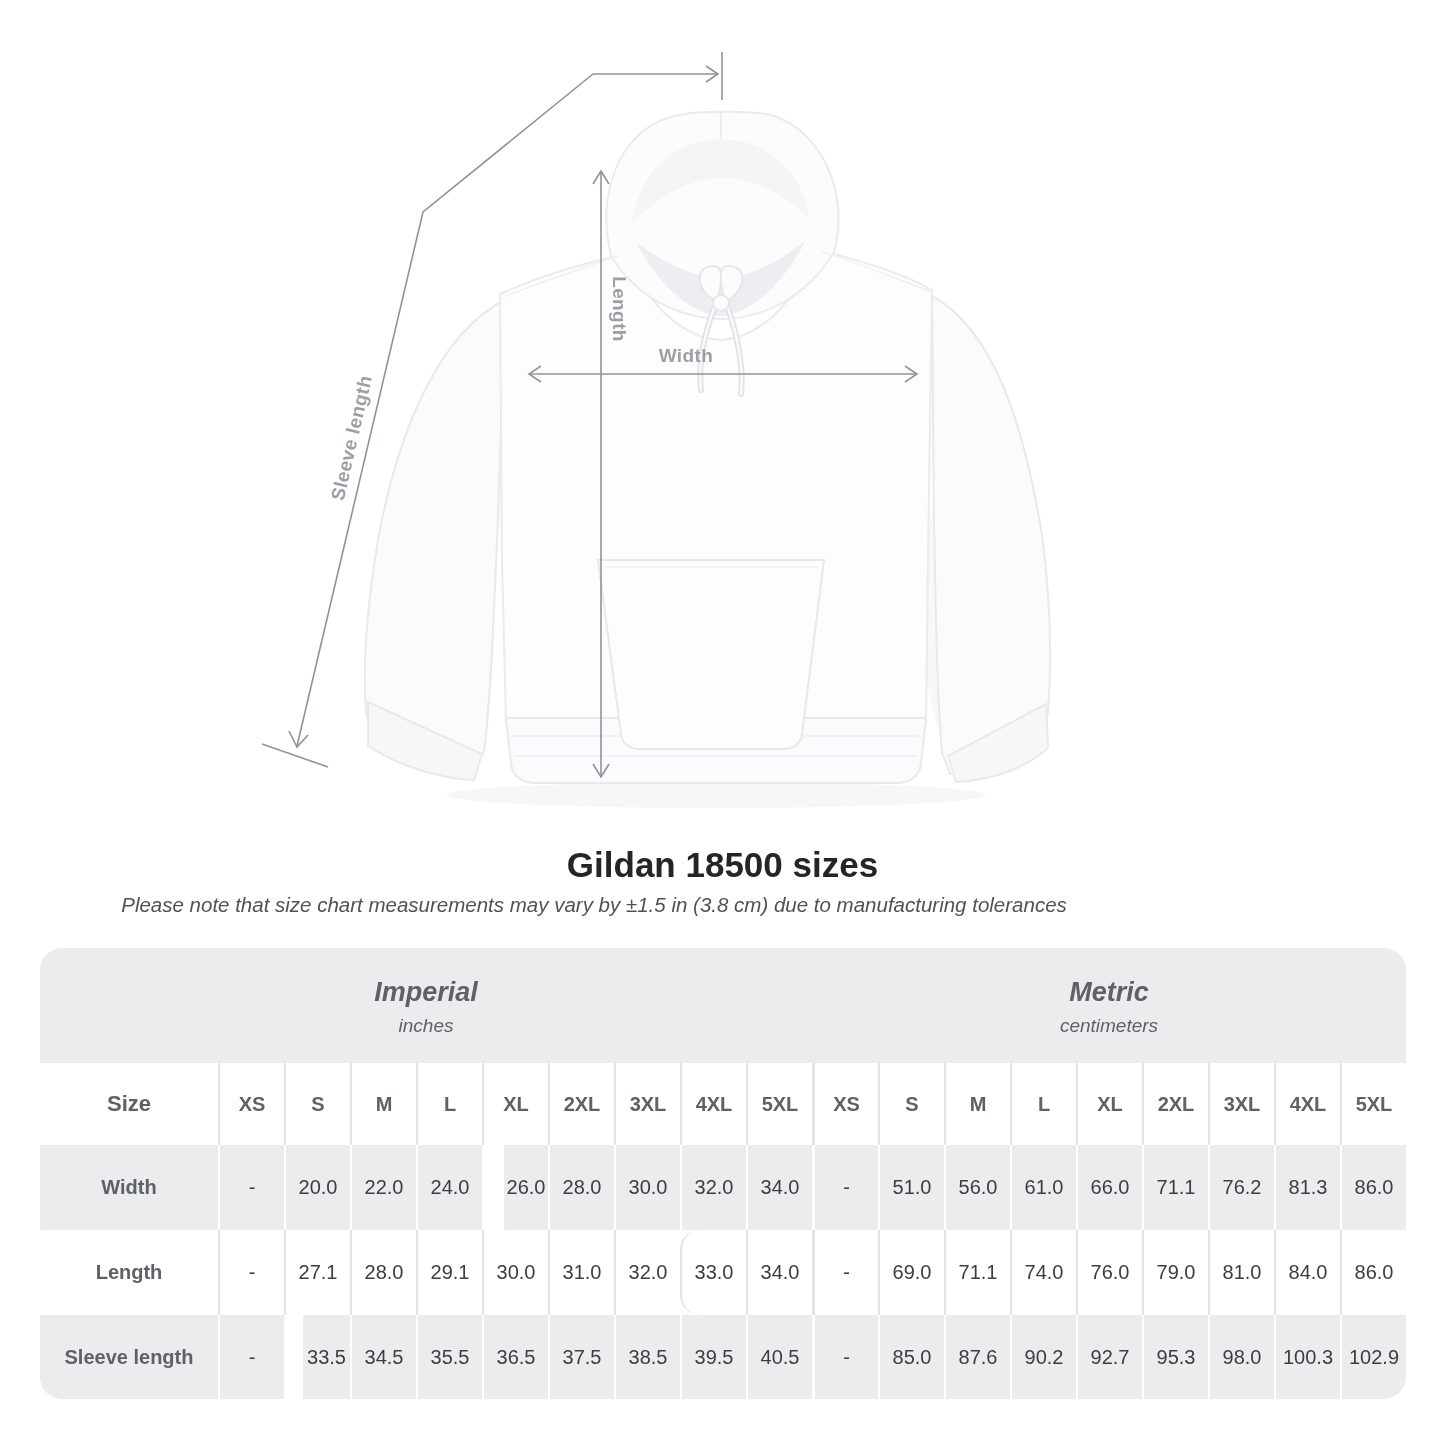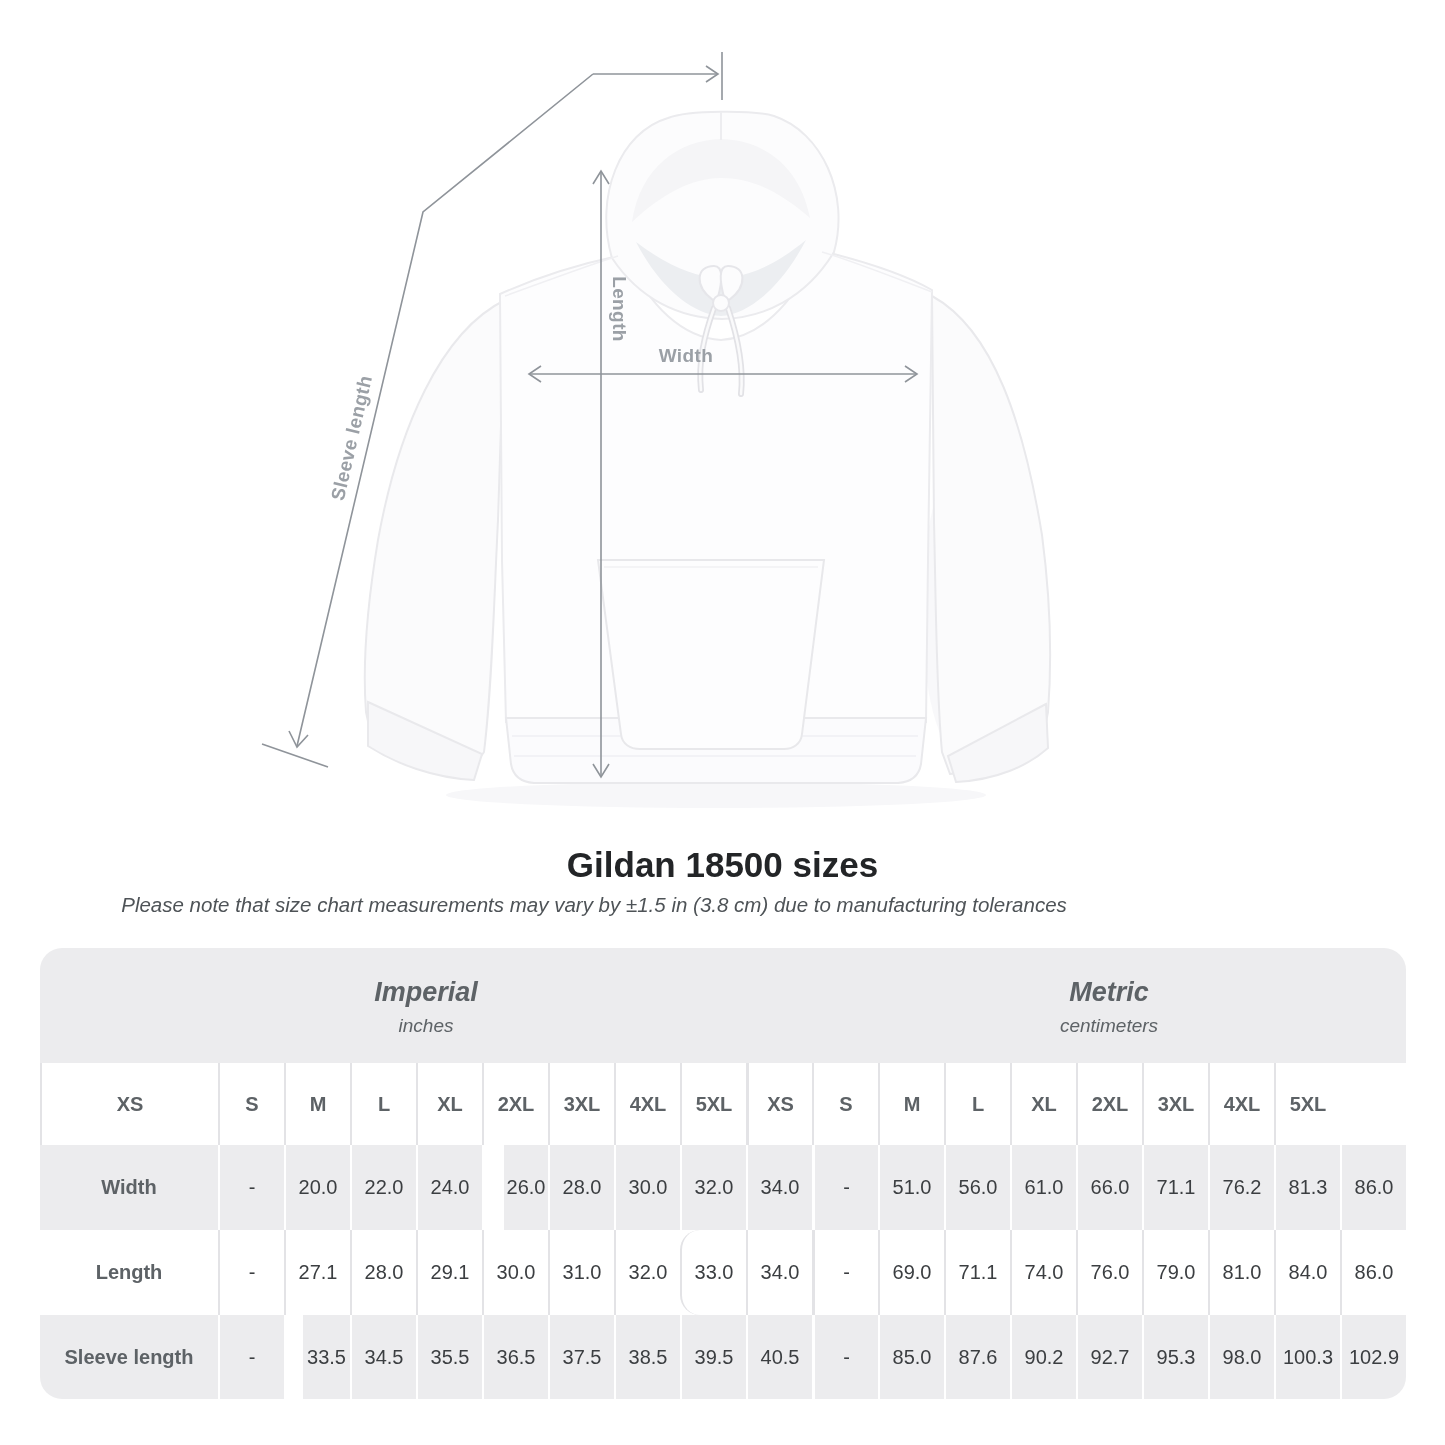--- a/index.html
+++ b/index.html
@@ -132,20 +132,21 @@
 <div class="size-table">
   <div class="band band-metric">
     <div class="g-name">Metric</div>
     <div class="g-unit">centimeters</div>
   </div>
   <div class="band band-imperial">
     <div class="g-name">Imperial</div>
     <div class="g-unit">inches</div>
   </div>
 
+<div class="cell h first" style="grid-row: 2;">Size</div>
     <div class="cell h" style="grid-row: 2;">XS</div>
     <div class="cell h" style="grid-row: 2;">S</div>
     <div class="cell h" style="grid-row: 2;">M</div>
     <div class="cell h" style="grid-row: 2;">L</div>
     <div class="cell h" style="grid-row: 2;">XL</div>
     <div class="cell h" style="grid-row: 2;">2XL</div>
     <div class="cell h" style="grid-row: 2;">3XL</div>
     <div class="cell h" style="grid-row: 2;">4XL</div>
     <div class="cell h" style="grid-row: 2;">5XL</div>
     <div class="cell h mstart" style="grid-row: 2;">XS</div>

